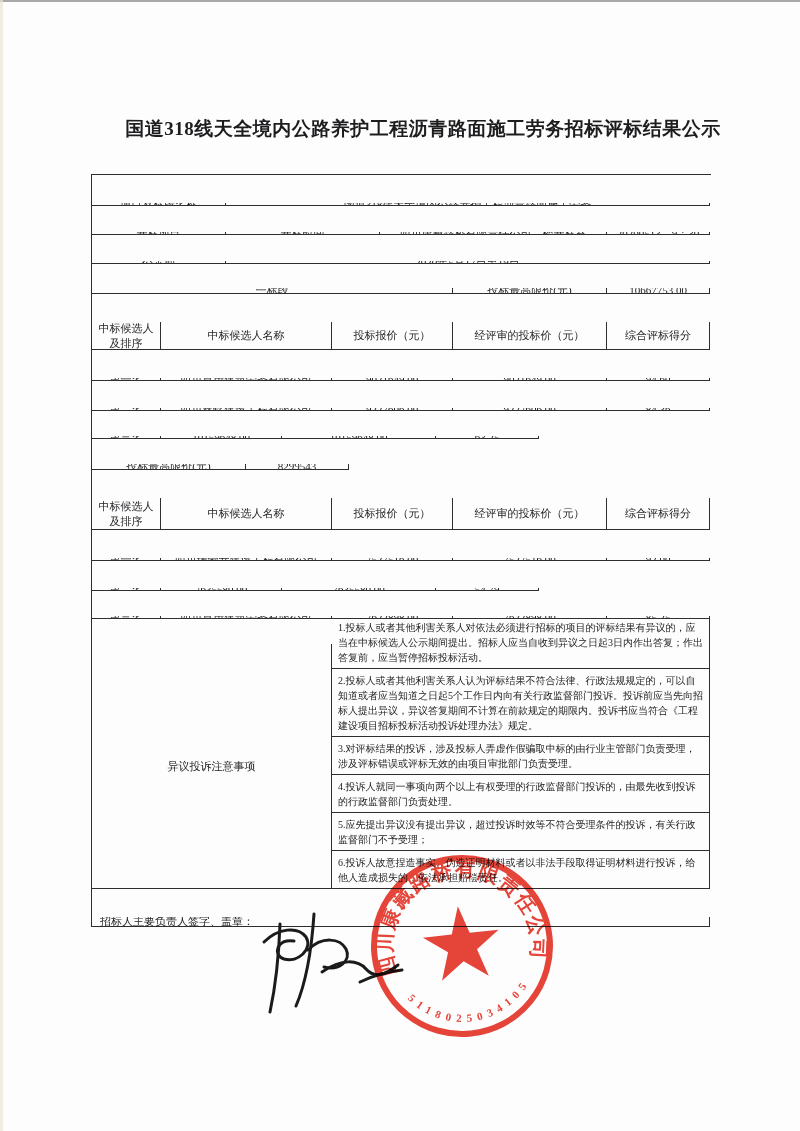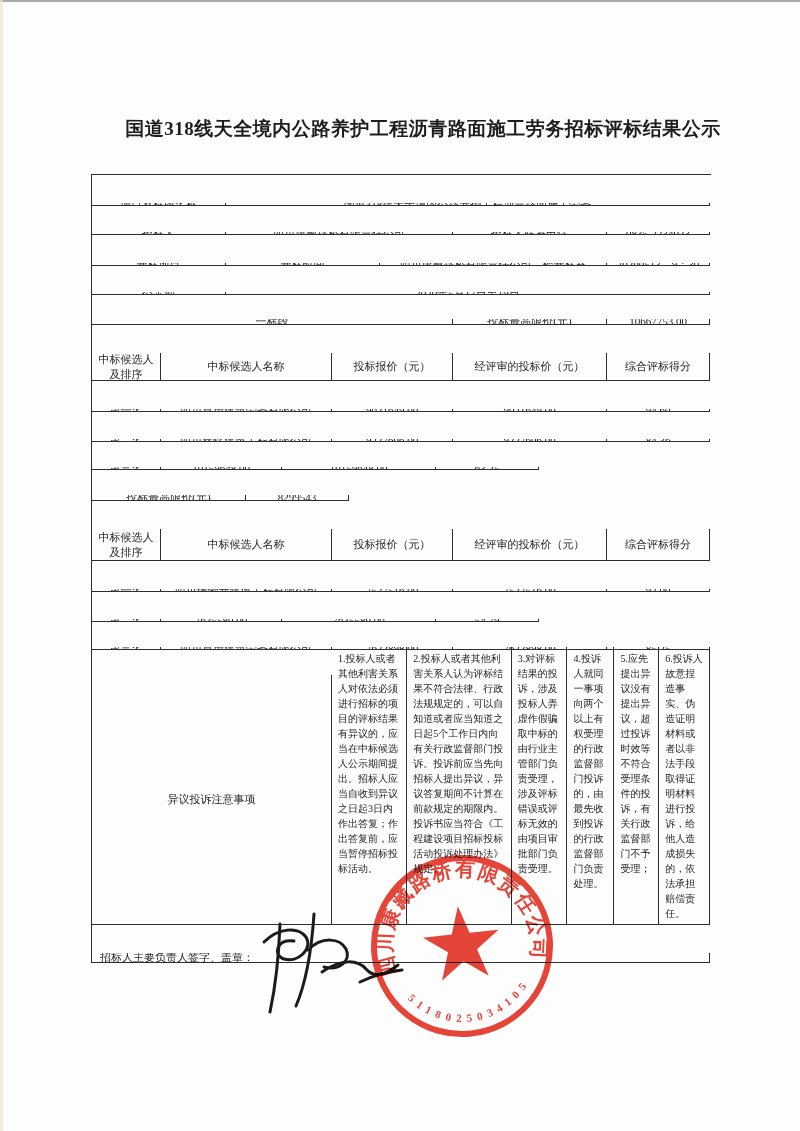--- a/index.html
+++ b/index.html
@@ -24,21 +24,21 @@
     display:flex;align-items:center;justify-content:center;text-align:center;
     padding:1px 3px;overflow:hidden;margin-top:28px;
   }
   
   .w1{width:69px}.w4{width:121px}.w5{width:154px}.w6{width:103px}
   .w12{width:134px}.w23{width:171px}.w34{width:227px}
   .w123{width:240px}.w1234{width:361px}.w3456{width:484px}
   .wfull{width:618px}
   .h29{height:29px}.h31{height:31px}.h27{height:27px}.h34{height:34px}
   .h56{height:56px}.h60{height:60px}.h30{height:30px}.h28{height:28px}.h38{height:38px}
-  .notes-col{display:flex;flex-direction:row;width:378px;}
+  .notes-col{display:flex;flex-direction:column;width:378px;}
   .note{
     box-sizing:border-box;border-right:1px solid #2e2e2e;border-bottom:1px solid #2e2e2e;
     padding:4px 6px 3px 6px;font-size:10px;line-height:1.5;text-align:left;
   }
   .sig-cell{justify-content:flex-start;padding-left:8px;}
   .seal{position:absolute;left:366px;top:850px;width:192px;height:192px;
         mix-blend-mode:multiply;opacity:.92;}
   .signature{position:absolute;left:256px;top:886px;width:190px;height:134px;}
 </style>
 </head>
@@ -50,26 +50,20 @@
 
   <div class="doc-title">国道318线天全境内公路养护工程沥青路面施工劳务招标评标结果公示</div>
 
   <div class="tbl">
 
     <div class="tr h29">
       <div class="td w12">项目及标段名称</div>
       <div class="td w3456">国道318线天全境内公路养护工程沥青路面施工劳务</div>
     </div>
 
-    <div class="tr h31">
-      <div class="td w12">招标人</div>
-      <div class="td w34">四川康藏路桥有限责任公司</div>
-      <div class="td w5">招标人联系电话</div>
-      <div class="td w6">0835-2234023</div>
-    </div>
 
     <div class="tr h29">
       <div class="td w12">开标地点</div>
       <div class="td w5">开标时间</div>
       <div class="td w34">四川康藏路桥有限责任公司二楼开标室</div>
       <div class="td w6">20200513—9：30</div>
     </div>
 
     <div class="tr h27">
       <div class="td w12">公示期</div>

